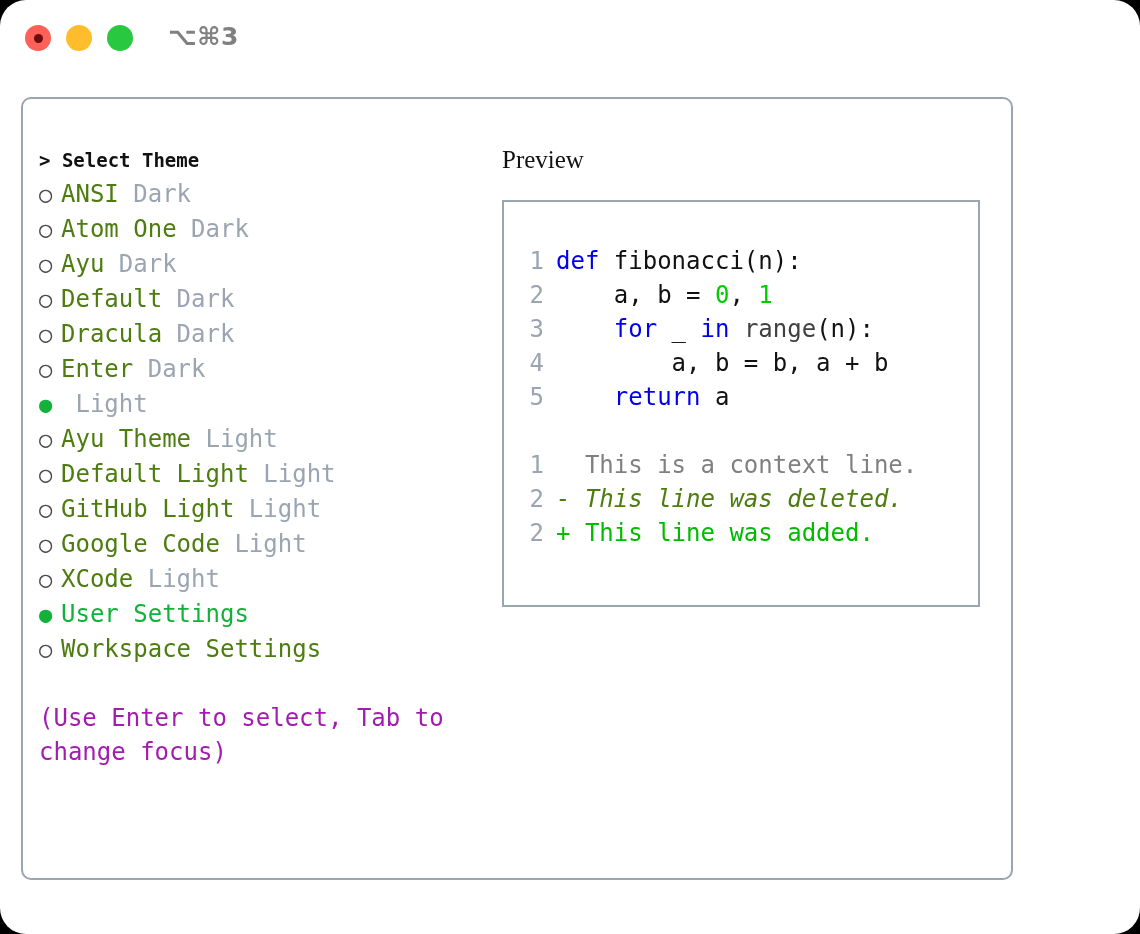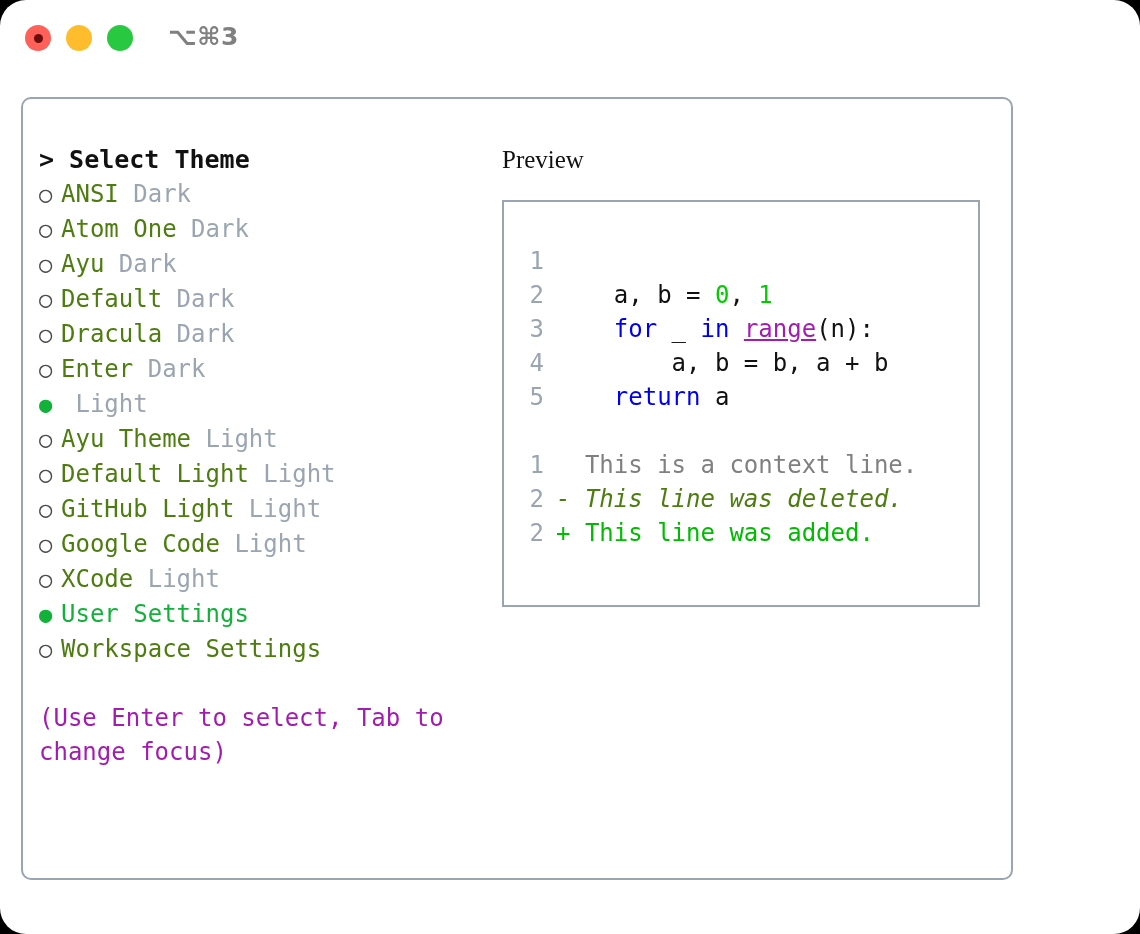--- a/index.html
+++ b/index.html
@@ -97,21 +97,21 @@
   
   .left-col {
     position: absolute;
     left: 16px;
     top: 44px;
     width: 460px;
   }
 
   .section-header {
     font-family: "DejaVu Sans Mono", monospace;
-    font-size: 25px;
+    font-size: 19px;
     line-height: 34px;
     color: #111111;
     white-space: pre;
   }
   .section-header.bold { font-weight: 700; }
 
   .opt-list { margin: 0; padding: 0; }
 
   .opt-row {
     display: flex;
@@ -192,21 +192,21 @@
   .ln {
     flex: 0 0 26px;
     width: 26px;
     text-align: right;
     color: #9aa5b1;
     margin-right: 12px;
   }
   .code-text { white-space: pre; }
 
   .tok-kw   { color: #0000EE; }
-  .tok-fn   { color: #a21caf; text-decoration: underline; }
+  .tok-fn   { color: #404040; }
   .tok-num  { color: #00CC00; }
   .tok-txt  { color: #111111; }
 
   .diff-gap { height: 34px; }
   .diff-context { color: #808080; }
   .diff-del     { color: #4d7c0f; font-style: italic; }
   .diff-add     { color: #00BB00; }
 </style>
 </head>
 <body>
@@ -247,21 +247,21 @@
             <div class="opt-row"><span class="opt-bullet">○</span><span class="opt-label">Workspace Settings</span></div>
           </div>
 
         <div class="hint">(Use Enter to select, Tab to change focus)</div>
       </div>
 
       <div class="right-col">
         <div class="preview-title">Preview</div>
         <div class="preview-box">
           <div class="code-area" id="code-area">
-              <div class="code-line"><span class="ln">1</span></div>
+              <div class="code-line"><span class="ln">1</span><span class="code-text"><span class="tok-kw">def</span><span class="tok-txt"> fibonacci(n):</span></span></div>
               <div class="code-line"><span class="ln">2</span><span class="code-text"><span class="tok-txt">    a, b = </span><span class="tok-num">0</span><span class="tok-txt">, </span><span class="tok-num">1</span></span></div>
               <div class="code-line"><span class="ln">3</span><span class="code-text"><span class="tok-txt">    </span><span class="tok-kw">for</span><span class="tok-txt"> _ </span><span class="tok-kw">in</span><span class="tok-txt"> </span><span class="tok-fn">range</span><span class="tok-txt">(n):</span></span></div>
               <div class="code-line"><span class="ln">4</span><span class="code-text"><span class="tok-txt">        a, b = b, a + b</span></span></div>
               <div class="code-line"><span class="ln">5</span><span class="code-text"><span class="tok-txt">    </span><span class="tok-kw">return</span><span class="tok-txt"> a</span></span></div>
               <div class="diff-gap"></div>
               <div class="code-line"><span class="ln">1</span><span class="code-text diff-context">  This is a context line.</span></div>
               <div class="code-line"><span class="ln">2</span><span class="code-text diff-del">- This line was deleted.</span></div>
               <div class="code-line"><span class="ln">2</span><span class="code-text diff-add">+ This line was added.</span></div>
             </div>
         </div>

